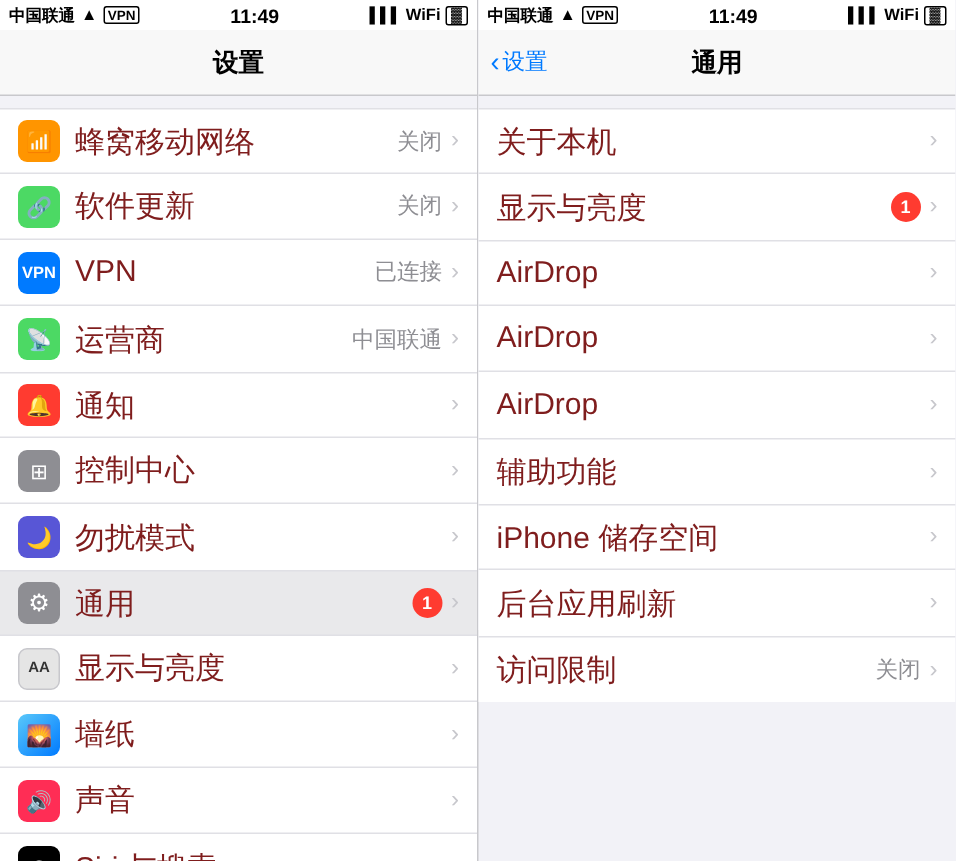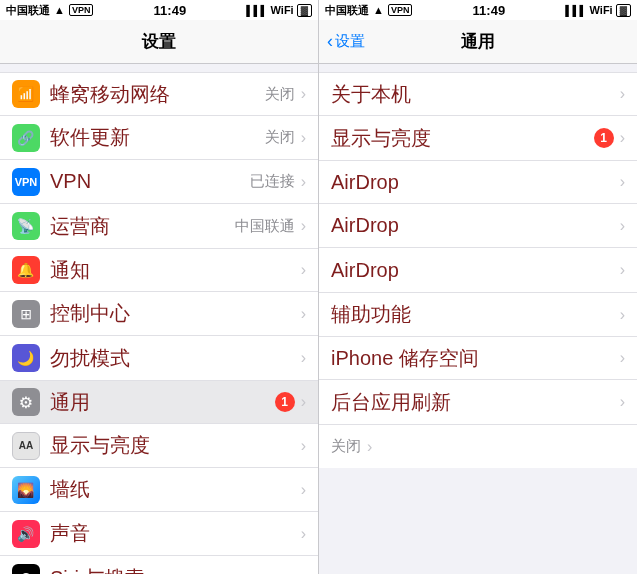--- a/index.html
+++ b/index.html
@@ -346,17 +346,18 @@
     </div>
     <div class="list-item" style="border-bottom:none;align-items:center;">
       <span class="item-label">后台应用刷新</span>
       <span class="item-chevron">›</span>
     </div>
   </div>
 
   <div class="section-gap" style="height:20px;"></div>
   <div class="section">
     <div class="list-item section-block" style="border-bottom:none;">
+      <span class="item-label">访问限制</span>
       <span class="item-value">关闭</span>
       <span class="item-chevron">›</span>
     </div>
   </div>
 </div>
 
 </body></html>

